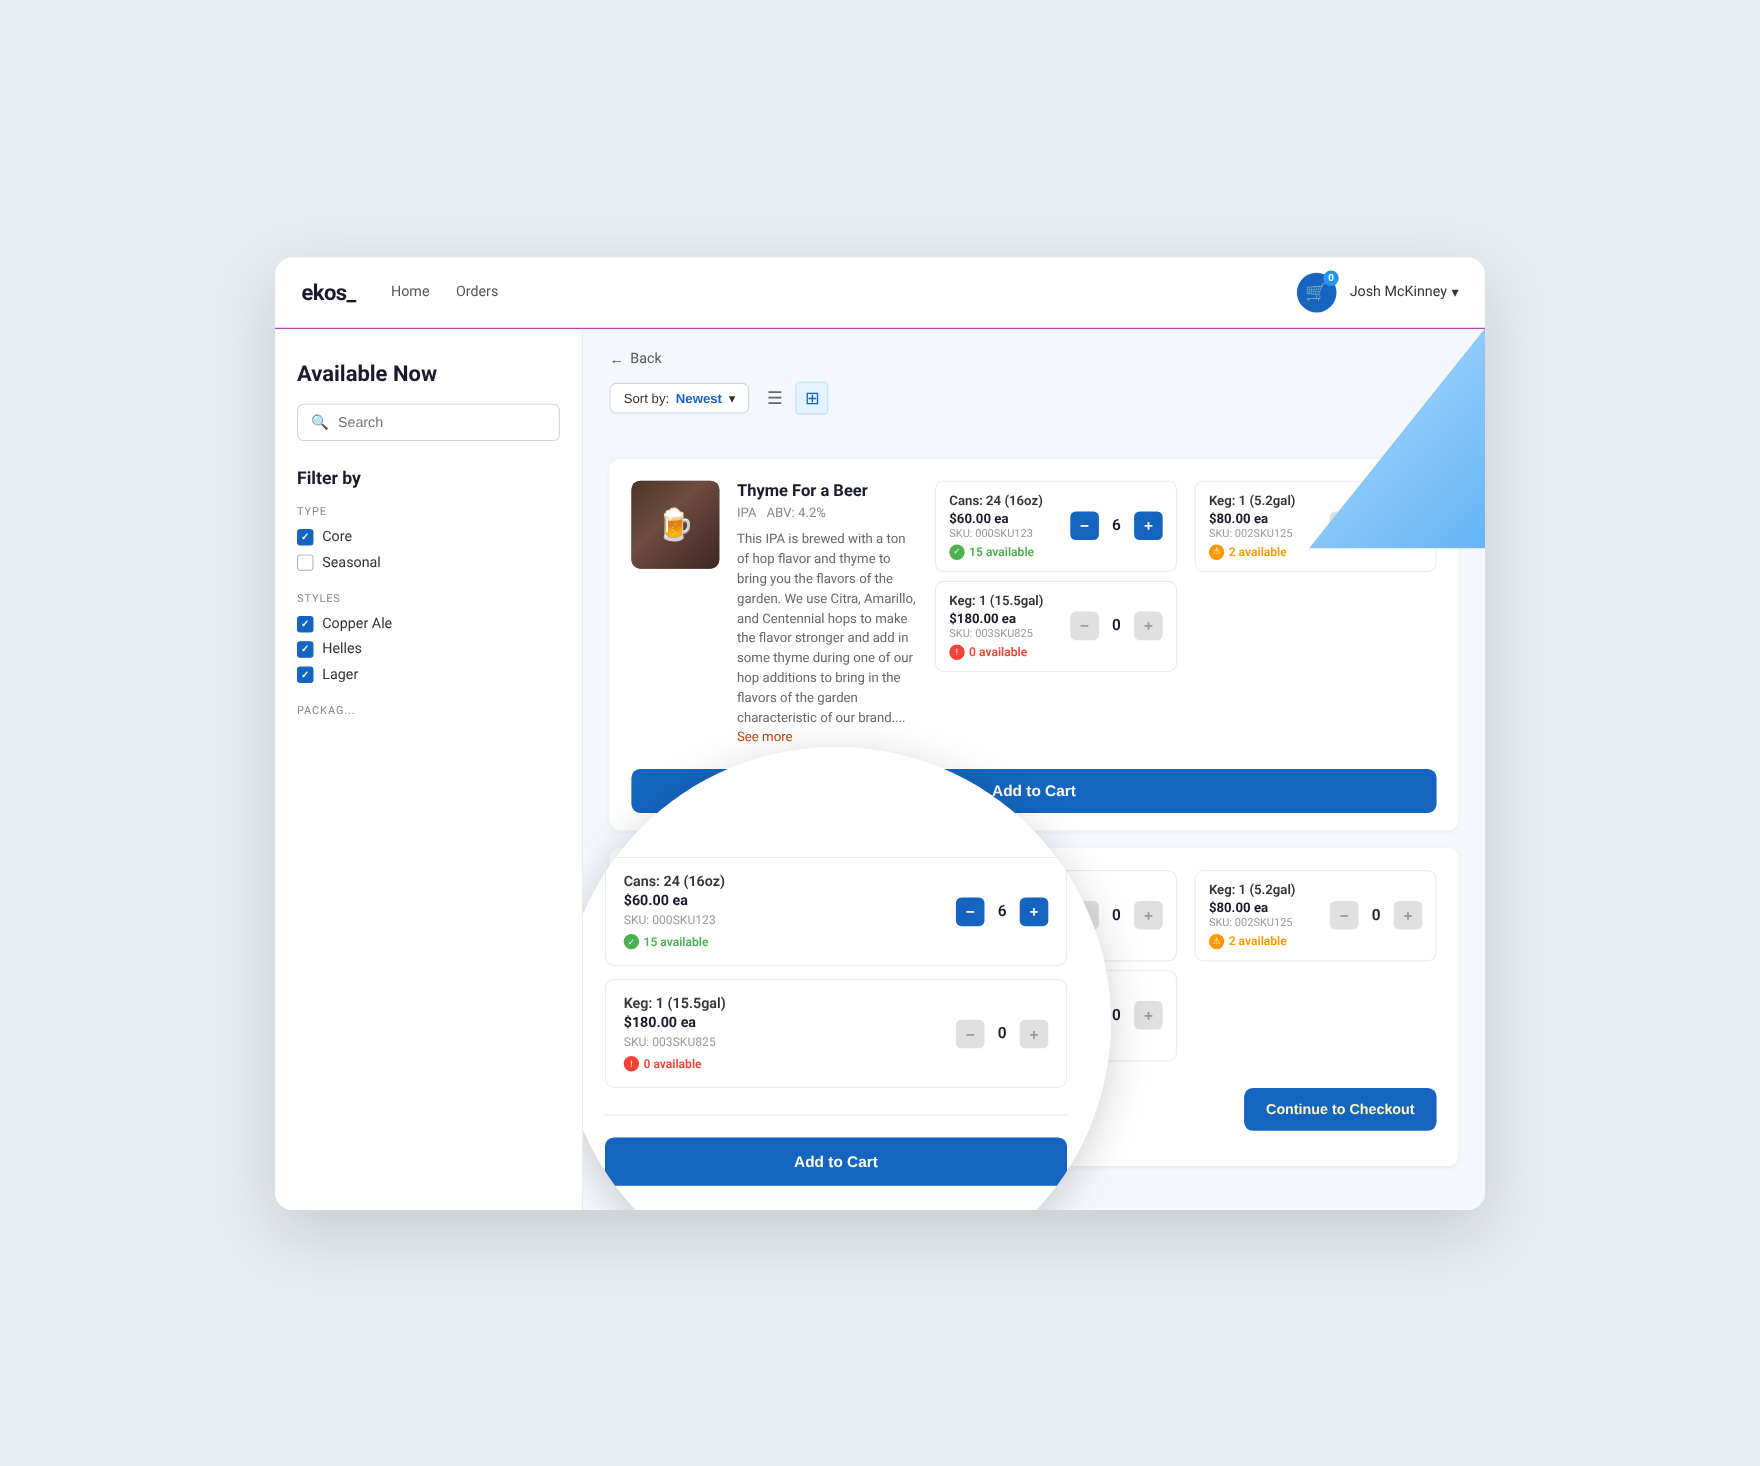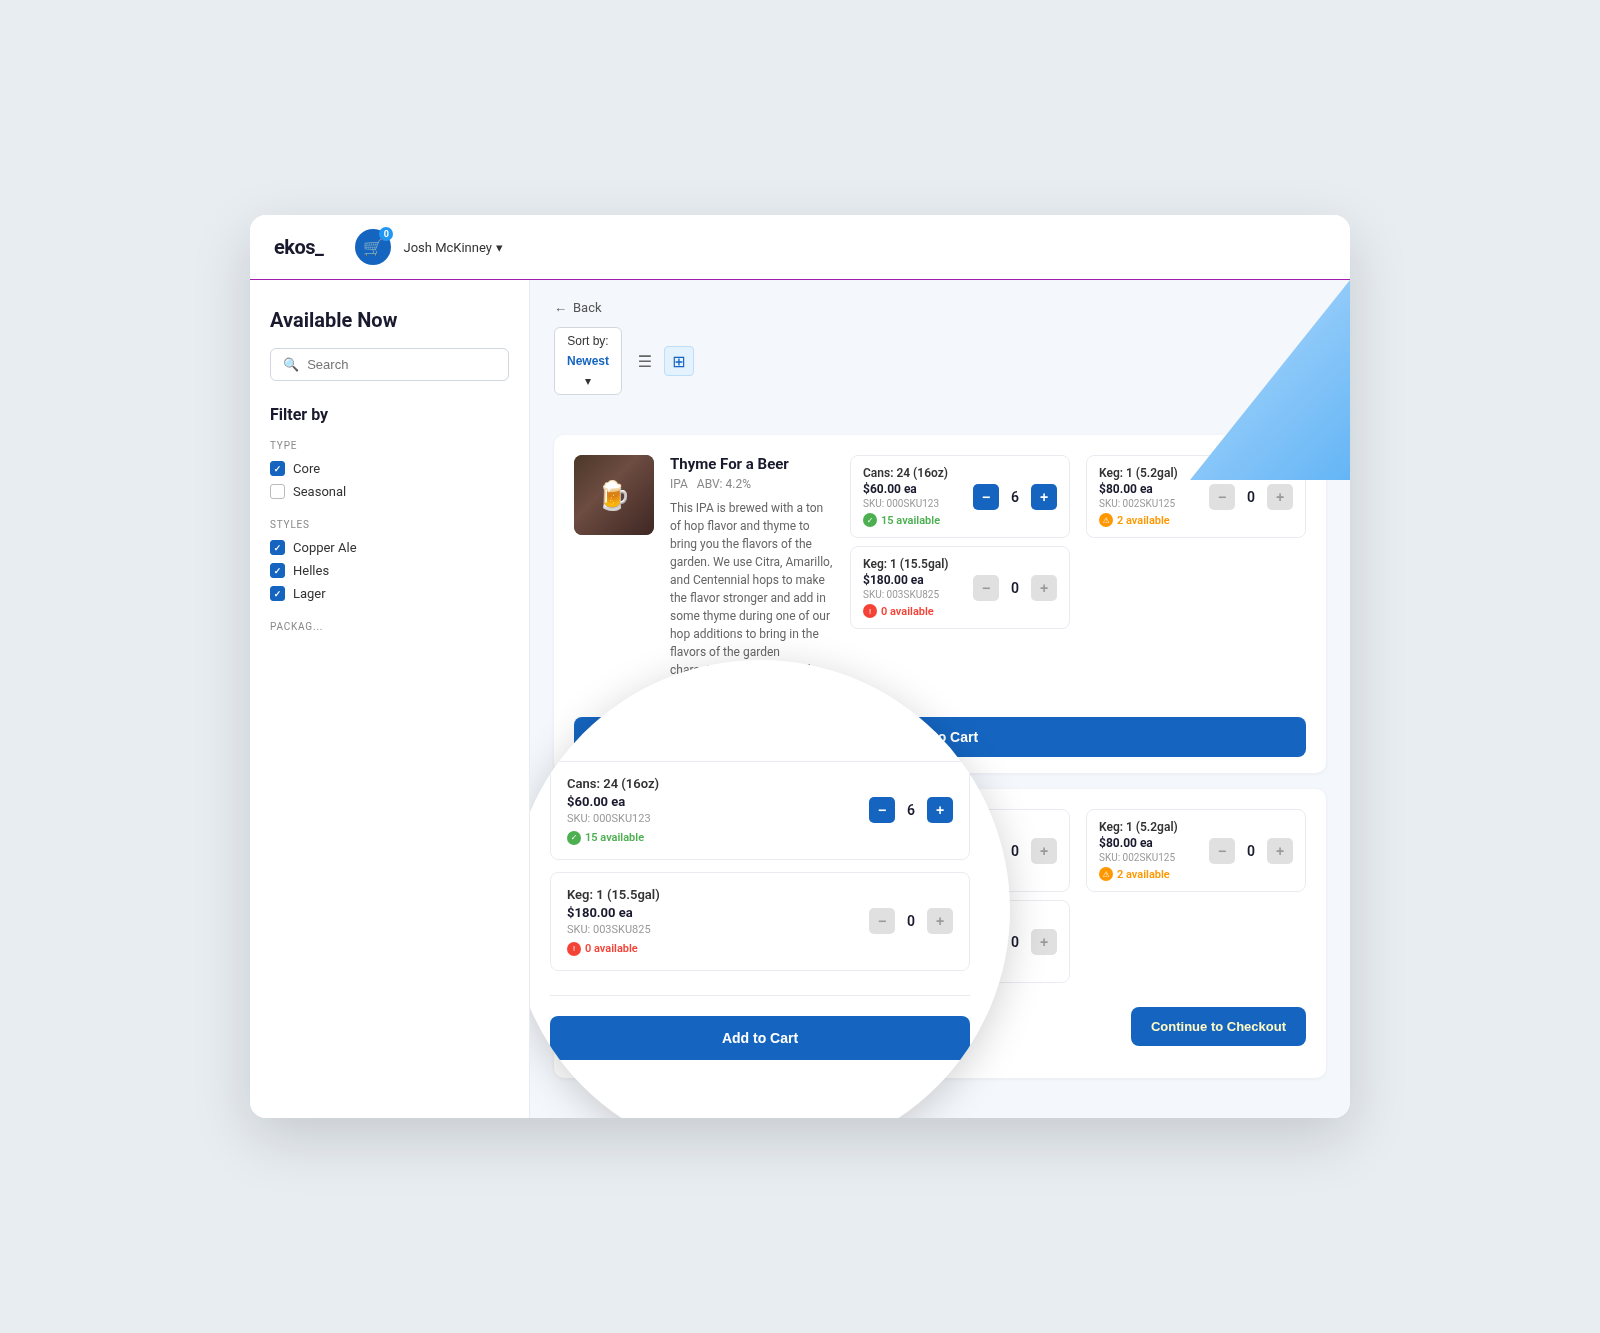--- a/index.html
+++ b/index.html
@@ -211,21 +211,20 @@
       display: flex;
       align-items: center;
       gap: 6px;
       border: 1px solid #d0d7de;
       border-radius: 6px;
       padding: 6px 12px;
       font-size: 12px;
       color: #333;
       background: white;
       cursor: pointer;
-      flex-direction: column;
     }
     .view-toggle {
       display: flex;
       align-items: center;
       gap: 4px;
     }
     .view-btn {
       width: 30px;
       height: 30px;
       border-radius: 4px;
@@ -437,20 +436,24 @@
       margin: 12px 0;
     }
   </style>
 </head>
 <body>
 
 <div class="browser-frame">
 
   <div class="top-nav">
     <div class="logo">ekos_</div>
+    <div class="nav-links">
+      <a class="nav-link">Home</a>
+      <a class="nav-link">Orders</a>
+    </div>
     <div class="nav-right">
       <div class="cart-btn">
         <span class="cart-icon">🛒</span>
         <span class="cart-badge">0</span>
       </div>
       <div class="user-info">
         <span>Josh McKinney</span>
         <span>▾</span>
       </div>
     </div>

